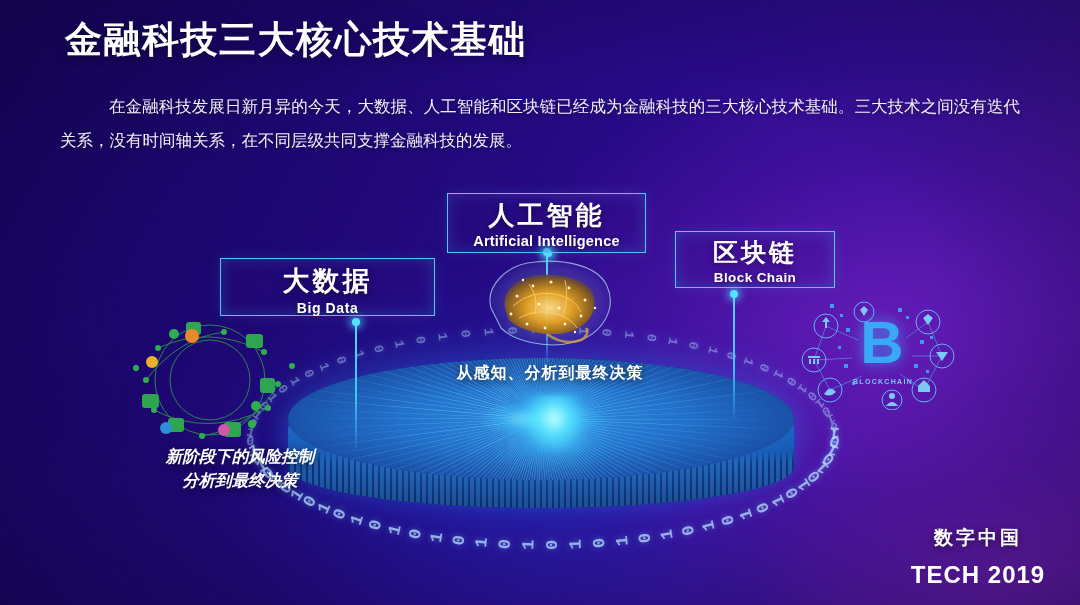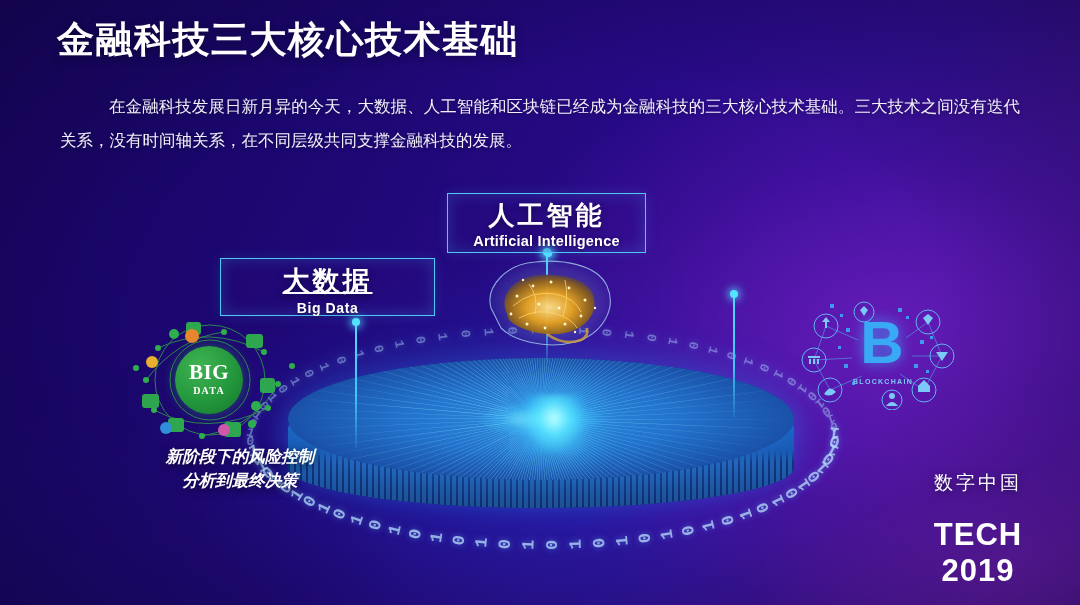--- a/index.html
+++ b/index.html
@@ -22,21 +22,21 @@
       radial-gradient(ellipse 500px 320px at 540px 470px, rgba(26,46,190,.45) 0%, rgba(20,20,140,0) 70%),
       linear-gradient(118deg, #190564 0%, #1c0770 26%, #270a86 50%, #35109a 70%, #4a169f 88%, #5b1aa5 100%);
   }
   .vig {
     position:absolute; inset:0; pointer-events:none;
     background:radial-gradient(ellipse 760px 430px at 540px 300px, rgba(0,0,0,0) 52%, rgba(10,2,45,.45) 100%);
   }
 
   
   #title {
-    position:absolute; left:57px; top:15px;
+    position:absolute; left:65px; top:15px;
     font-size:37px; font-weight:bold; color:#ffffff;
     letter-spacing:1.5px;
     text-shadow:0 2px 9px rgba(0,0,0,.42);
   }
   #body-copy {
     position:absolute; left:60px; top:90px; width:960px;
     font-size:16.5px; line-height:2.05; color:#f2f0fb;
     text-align:justify; text-indent:49px;
     text-shadow:0 1px 4px rgba(0,0,0,.35);
   }
@@ -102,21 +102,21 @@
   
   .labelbox {
     position:absolute; border:1.4px solid #4fc8f5; text-align:center;
     background:rgba(46,12,128,.17);
     box-shadow:0 0 16px rgba(70,190,255,.22) inset, 0 0 12px rgba(70,190,255,.14);
   }
   .labelbox .cn { color:#fff; font-weight:bold; letter-spacing:3px; text-shadow:0 2px 7px rgba(0,0,0,.45); }
   .labelbox .en { color:#ffffff; font-weight:bold; text-shadow:0 1px 5px rgba(0,0,0,.45); }
 
   #box-bigdata { left:220px; top:258px; width:215px; height:58px; padding-top:4px; }
-  #box-bigdata .cn { font-size:27px;text-decoration:underline; }
+  #box-bigdata .cn { font-size:27px; }
   #box-bigdata .en { font-size:14px; margin-top:1px; letter-spacing:.6px; }
 
   #box-ai { left:447px; top:193px; width:199px; height:60px; padding-top:4px; }
   #box-ai .cn { font-size:26px; }
   #box-ai .en { font-size:14.5px; margin-top:0px; letter-spacing:.2px; }
 
   #box-bc { left:675px; top:231px; width:160px; height:57px; padding-top:4px; }
   #box-bc .cn { font-size:25px; }
   #box-bc .en { font-size:13.5px; margin-top:1px; letter-spacing:.4px; }
 
@@ -158,22 +158,22 @@
   
   #brain { position:absolute; left:477px; top:256px; width:142px; height:96px; }
   #brain svg { position:absolute; inset:0; }
   .brain-dot {
     position:absolute; left:68px; top:-6px; width:7px; height:7px; border-radius:50%;
     background:#54dfff; box-shadow:0 0 8px 2px rgba(80,220,255,.8);
   }
 
   
   #logo { position:absolute; right:26px; bottom:16px; width:152px; text-align:center; }
-  #logo .l1 { color:#fff; font-size:19px; font-weight:normal; letter-spacing:3px; text-shadow:0 2px 7px rgba(0,0,0,.5); }
-  #logo .l2 { margin-top:21px; color:#fff; font-size:31px; font-weight:bold; letter-spacing:1px; font-family:"Liberation Sans",sans-serif; position:relative; }
+  #logo .l1 { color:#fff; font-size:19px; font-weight:bold; letter-spacing:3px; text-shadow:0 2px 7px rgba(0,0,0,.5); }
+  #logo .l2 { margin-top:10px; color:#fff; font-size:24px; font-weight:bold; letter-spacing:1px; font-family:"Liberation Sans",sans-serif; position:relative; }
   #logo .l3 { margin-top:2px; color:#fff; font-size:16px; font-weight:bold; letter-spacing:3px; padding-left:36px; text-shadow:0 2px 6px rgba(0,0,0,.5); }
 </style>
 </head>
 <body>
 
 <div id="slide">
   <div class="vig"></div>
 
   <div id="title">金融科技三大核心技术基础</div>
   <div id="body-copy">在金融科技发展日新月异的今天，大数据、人工智能和区块链已经成为金融科技的三大核心技术基础。三大技术之间没有迭代关系，没有时间轴关系，在不同层级共同支撑金融科技的发展。</div>
@@ -456,24 +456,20 @@
         <rect x="118" y="16" width="17" height="14" rx="3"></rect>
         <rect x="58" y="4" width="15" height="13" rx="3"></rect>
         <rect x="96" y="104" width="17" height="15" rx="3"></rect>
       </g>
       <circle cx="64" cy="18" r="7" fill="#e8872e"></circle>
       <circle cx="24" cy="44" r="6" fill="#e8b02e"></circle>
       <circle cx="38" cy="110" r="6" fill="#2f8fd8"></circle>
       <circle cx="96" cy="112" r="6" fill="#cf58a8"></circle>
       <circle cx="128" cy="88" r="5" fill="#2fae4e"></circle>
     </svg>
-    <div class="bd-ball">
-      <span class="b1">BIG</span>
-      <span class="b2">DATA</span>
-    </div>
   </div>
 
   <div id="brain">
     <svg viewBox="0 0 142 96" width="142" height="96" aria-hidden="true">
       <defs>
         <radialGradient id="gb" cx="50%" cy="55%" r="60%">
           <stop offset="0%" stop-color="#ffe08a"></stop>
             <stop offset="42%" stop-color="#e9a51f"></stop>
           <stop offset="78%" stop-color="#8a5f1a"></stop>
             <stop offset="100%" stop-color="#3a2f6d"></stop>
@@ -570,23 +566,28 @@
   </div>
 
   <div class="labelbox" id="box-bigdata">
     <div class="cn">大数据</div>
     <div class="en">Big Data</div>
   </div>
   <div class="labelbox" id="box-ai">
     <div class="cn">人工智能</div>
     <div class="en">Artificial Intelligence</div>
   </div>
+  <div class="labelbox" id="box-bc">
+    <div class="cn">区块链</div>
+    <div class="en">Block Chain</div>
+  </div>
 
   <div class="caption" id="cap-bigdata">
     <div>新阶段下的风险控制</div>
     <div>分析到最终决策</div>
   </div>
+  <div class="caption" id="cap-ai">从感知、分析到最终决策</div>
 
   <div id="logo">
     <div class="l1">数字中国</div>
     <div class="l2"><span>TECH 2019</span></div>
   </div>
 </div>
 
 </body></html>

